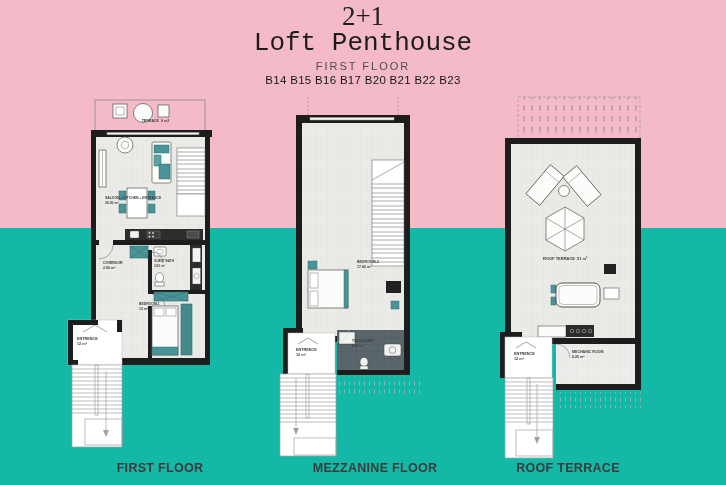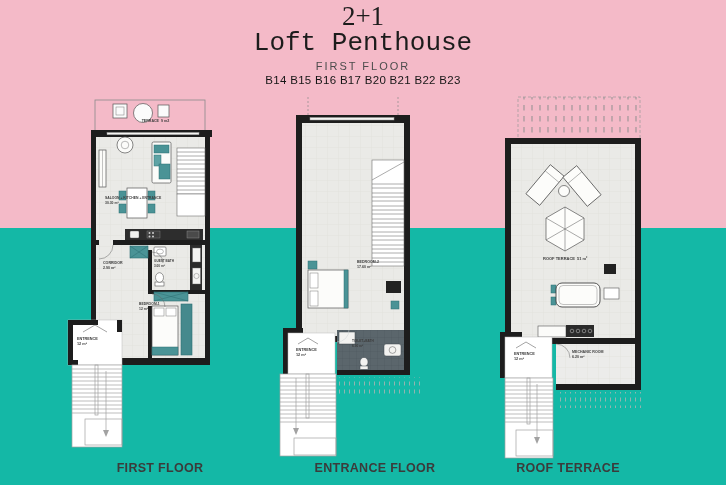--- a/index.html
+++ b/index.html
@@ -331,15 +331,15 @@
         <path d="M17 290h48M17 294h48M17 298h48M17 302h48M17 306h48M17 310h48M17 314h48M17 318h48M17 322h48M17 326h48M17 330h48"></path>
         <rect x="39" y="286" width="3" height="46"></rect>
         <rect x="28" y="338" width="37" height="26"></rect>
         <path d="M49 292v58"></path>
         <polygon points="46,345 49,352 52,345" fill="#a2a2a2" stroke="none"></polygon>
       </g>
     </svg>
   </div>
 
   <div class="caption" id="cap-first">FIRST FLOOR</div>
-  <div class="caption" id="cap-mezz">ENTRANCE FLOOR</div>
+  <div class="caption" id="cap-mezz">MEZZANINE FLOOR</div>
   <div class="caption" id="cap-roof">ROOF TERRACE</div>
 </div>
 
 </body></html>

